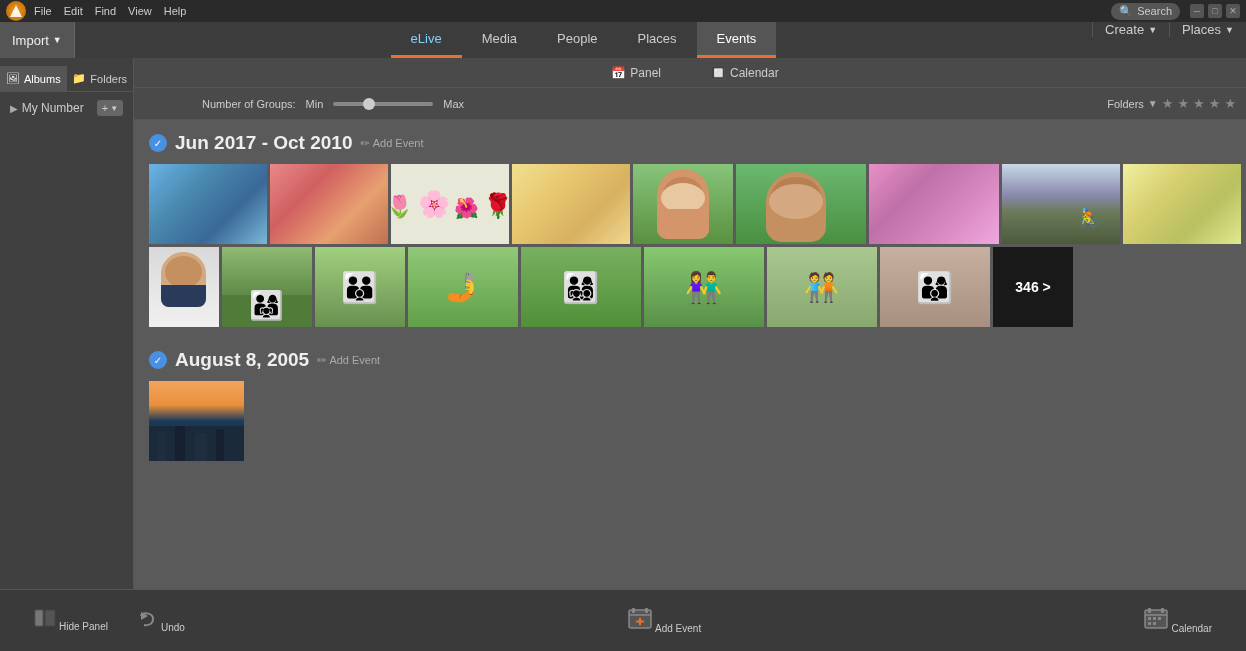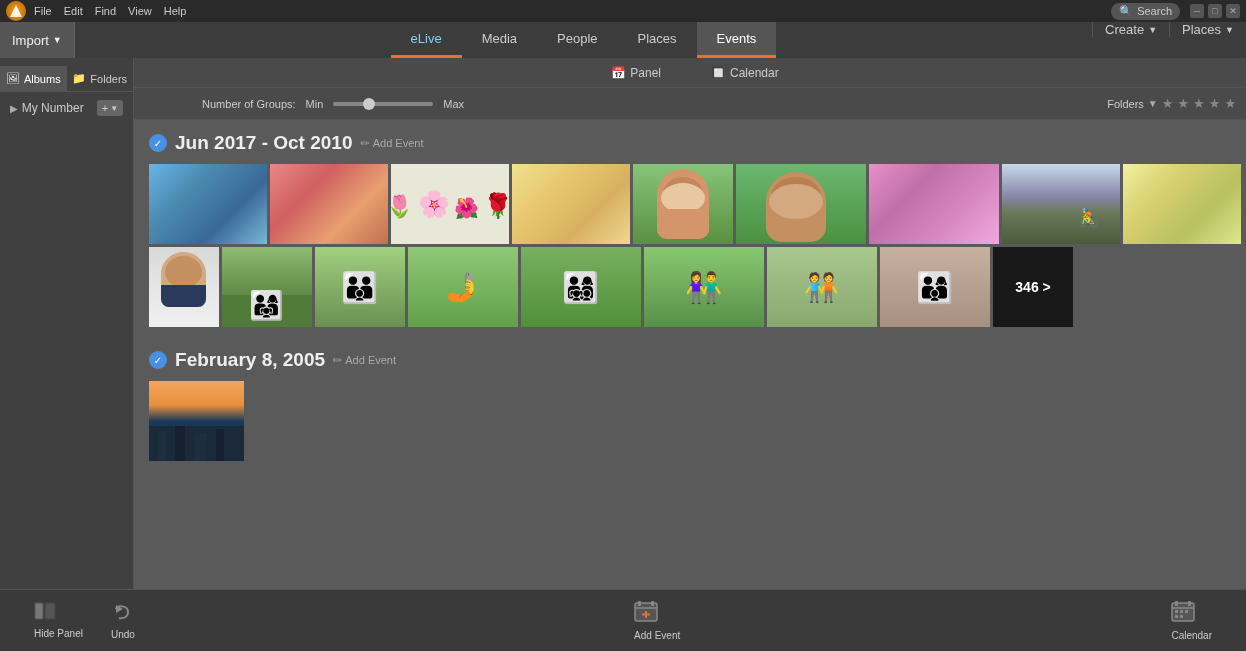--- a/index.html
+++ b/index.html
@@ -201,21 +201,21 @@
 
     
     #toolbar {
       height: 62px;
       background: #3a3a3a;
       border-top: 1px solid #555;
       display: flex; align-items: center;
       padding: 0 20px; gap: 0;
     }
     .tool-btn {
-      display: flex; flex-direction: column; align-items: flex-start;
+      display: flex; flex-direction: row; align-items: flex-end;
       gap: 3px; padding: 6px 14px; cursor: pointer; color: #ccc;
       font-size: 10px; min-width: 60px;
     }
     .tool-btn .icon { font-size: 20px; }
     .tool-btn .label { font-size: 10px; }
     .tool-spacer { flex: 1; }
 
     
     .wc1 { background: linear-gradient(135deg, #6ab4e8, #4a8ab0, #3a6898, #7ab8d8); }
     .wc2 { background: linear-gradient(135deg, #e88888, #d06060, #e8a070, #c07050); }
@@ -451,21 +451,21 @@
 
           <div class="photo-thumb" style="width:80px;height:80px;background:#333;position:relative;">
             <div class="count-overlay">346 &gt;</div>
           </div>
         </div>
       </div>
 
       <div class="event-group">
         <div class="event-header">
           <div class="event-check">✓</div>
-          <span class="event-date">February 8, 2005</span>
+          <span class="event-date">August 8, 2005</span>
           <div class="event-add">
             <span>✏</span>
             <span>Add Event</span>
           </div>
         </div>
         <div class="photo-strip">
 
           <div class="photo-thumb city" style="width:95px;height:80px;position:relative;">
             <div style="position:absolute;bottom:0;left:0;right:0;height:35px;background:#1a2a3a;display:flex;align-items:flex-end;">
               <div style="width:6px;height:25px;background:#1a2a3a;margin:0 1px;"></div>

